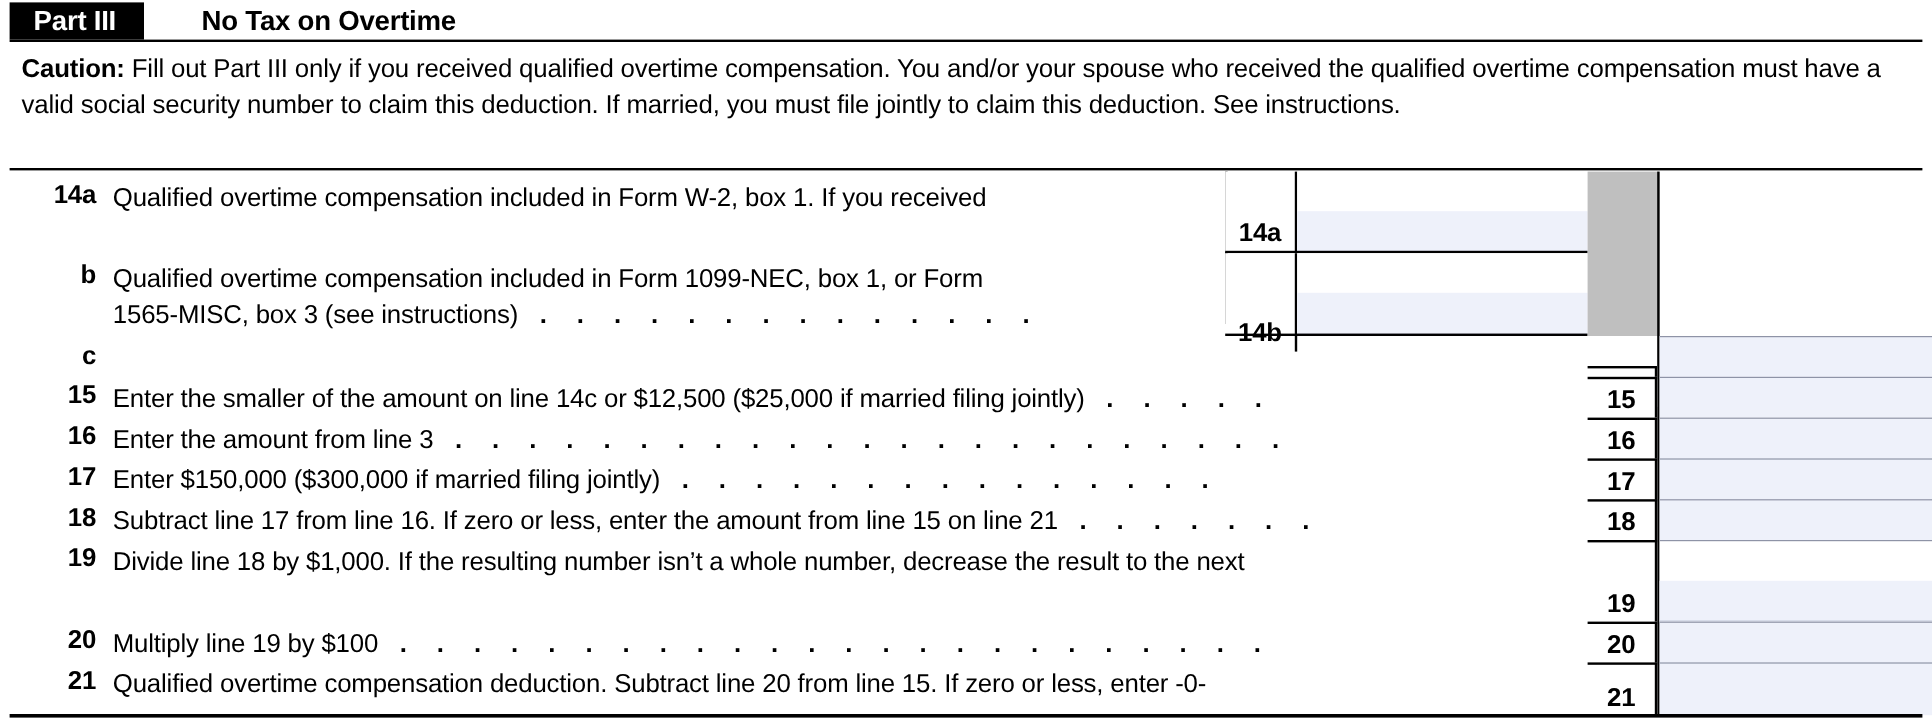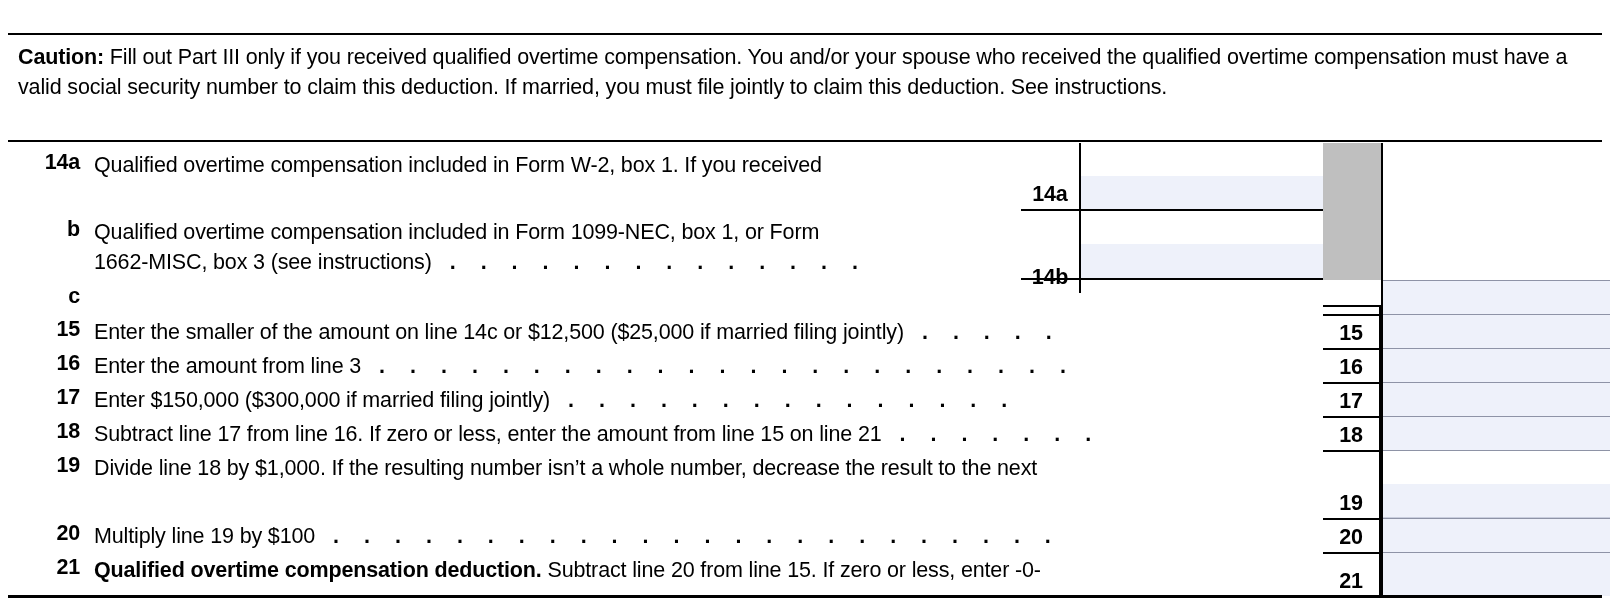--- a/index.html
+++ b/index.html
@@ -96,21 +96,21 @@
     letter-spacing: -0.2px;
   }
   .desc {
     position: absolute;
     left: 94px;
     font-size: 21.5px;
     line-height: 30px;
     letter-spacing: -0.15px;
     white-space: nowrap;
   }
-  .desc b { font-weight: bold; }
+  .desc b { font-weight: normal; }
   .dots {
     letter-spacing: 9.5px;
     font-weight: bold;
     font-size: 21.5px;
   }
 
   
   .vline {
     position: absolute;
     background: #000000;
@@ -196,41 +196,45 @@
     width: 1594px;
     height: 3px;
     background: #000000;
   }
 </style>
 </head>
 <body>
 
 <div id="form">
 
+  <div class="part-header">
+    <div class="part-badge">Part III</div>
+    <div class="part-title">No Tax on Overtime</div>
+  </div>
   <div class="part-rule"></div>
 
   <div class="caution"><b>Caution:</b><span> Fill out Part III only if you received qualified overtime compensation. You and/or your spouse who received the qualified overtime compensation must have a valid social security number to claim this deduction. If married, you must file jointly to claim this deduction. See instructions.</span></div>
   <div class="caution-rule"></div>
 
   <div class="row" style="top:146px;height:67px;">
     <div class="lineno" style="left:18px; top:4px; width:62px;">14a</div>
     <div class="desc" style="top:4px;">Qualified overtime compensation included in Form W-2, box 1. If you received</div>
   </div>
 
   <div class="vline" style="left:1021px; top:143px; height:127px;"></div>
   <div class="numcell" style="left:1021px; top:143px; width:60px; height:67px;">14a</div>
   <div class="amtcell" style="left:1081px; top:143px; width:242px; height:67px;">
     <div class="fill"></div>
   </div>
   <div class="hline" style="left:1021px; top:209px; width:302px;"></div>
 
   <div class="row" style="top:213px;height:67px;">
     <div class="lineno" style="left:18px; top:4px; width:62px;">b</div>
     <div class="desc" style="top:4px;">Qualified overtime compensation included in Form 1099-NEC, box 1, or Form</div>
-    <div class="desc" style="top:34px;"><span>1662-MISC, box 3 (see instructions)</span><span class="dots" style="margin-left:18px;">. . . . . . . . . . . . . .</span></div>
+    <div class="desc" style="top:34px;"><span>1565-MISC, box 3 (see instructions)</span><span class="dots" style="margin-left:18px;">. . . . . . . . . . . . . .</span></div>
   </div>
   <div class="numcell" style="left:1021px; top:211px; width:60px; height:82px;">14b</div>
   <div class="amtcell" style="left:1081px; top:211px; width:242px; height:68px;">
     <div class="fill"></div>
   </div>
   <div class="hline" style="left:1021px; top:278px; width:302px;"></div>
 
   <div class="gray-col" style="left:1323px; top:143px; width:60px; height:137px;"></div>
 
   <div class="vline" style="left:1381px; top:143px; height:453px;"></div>

